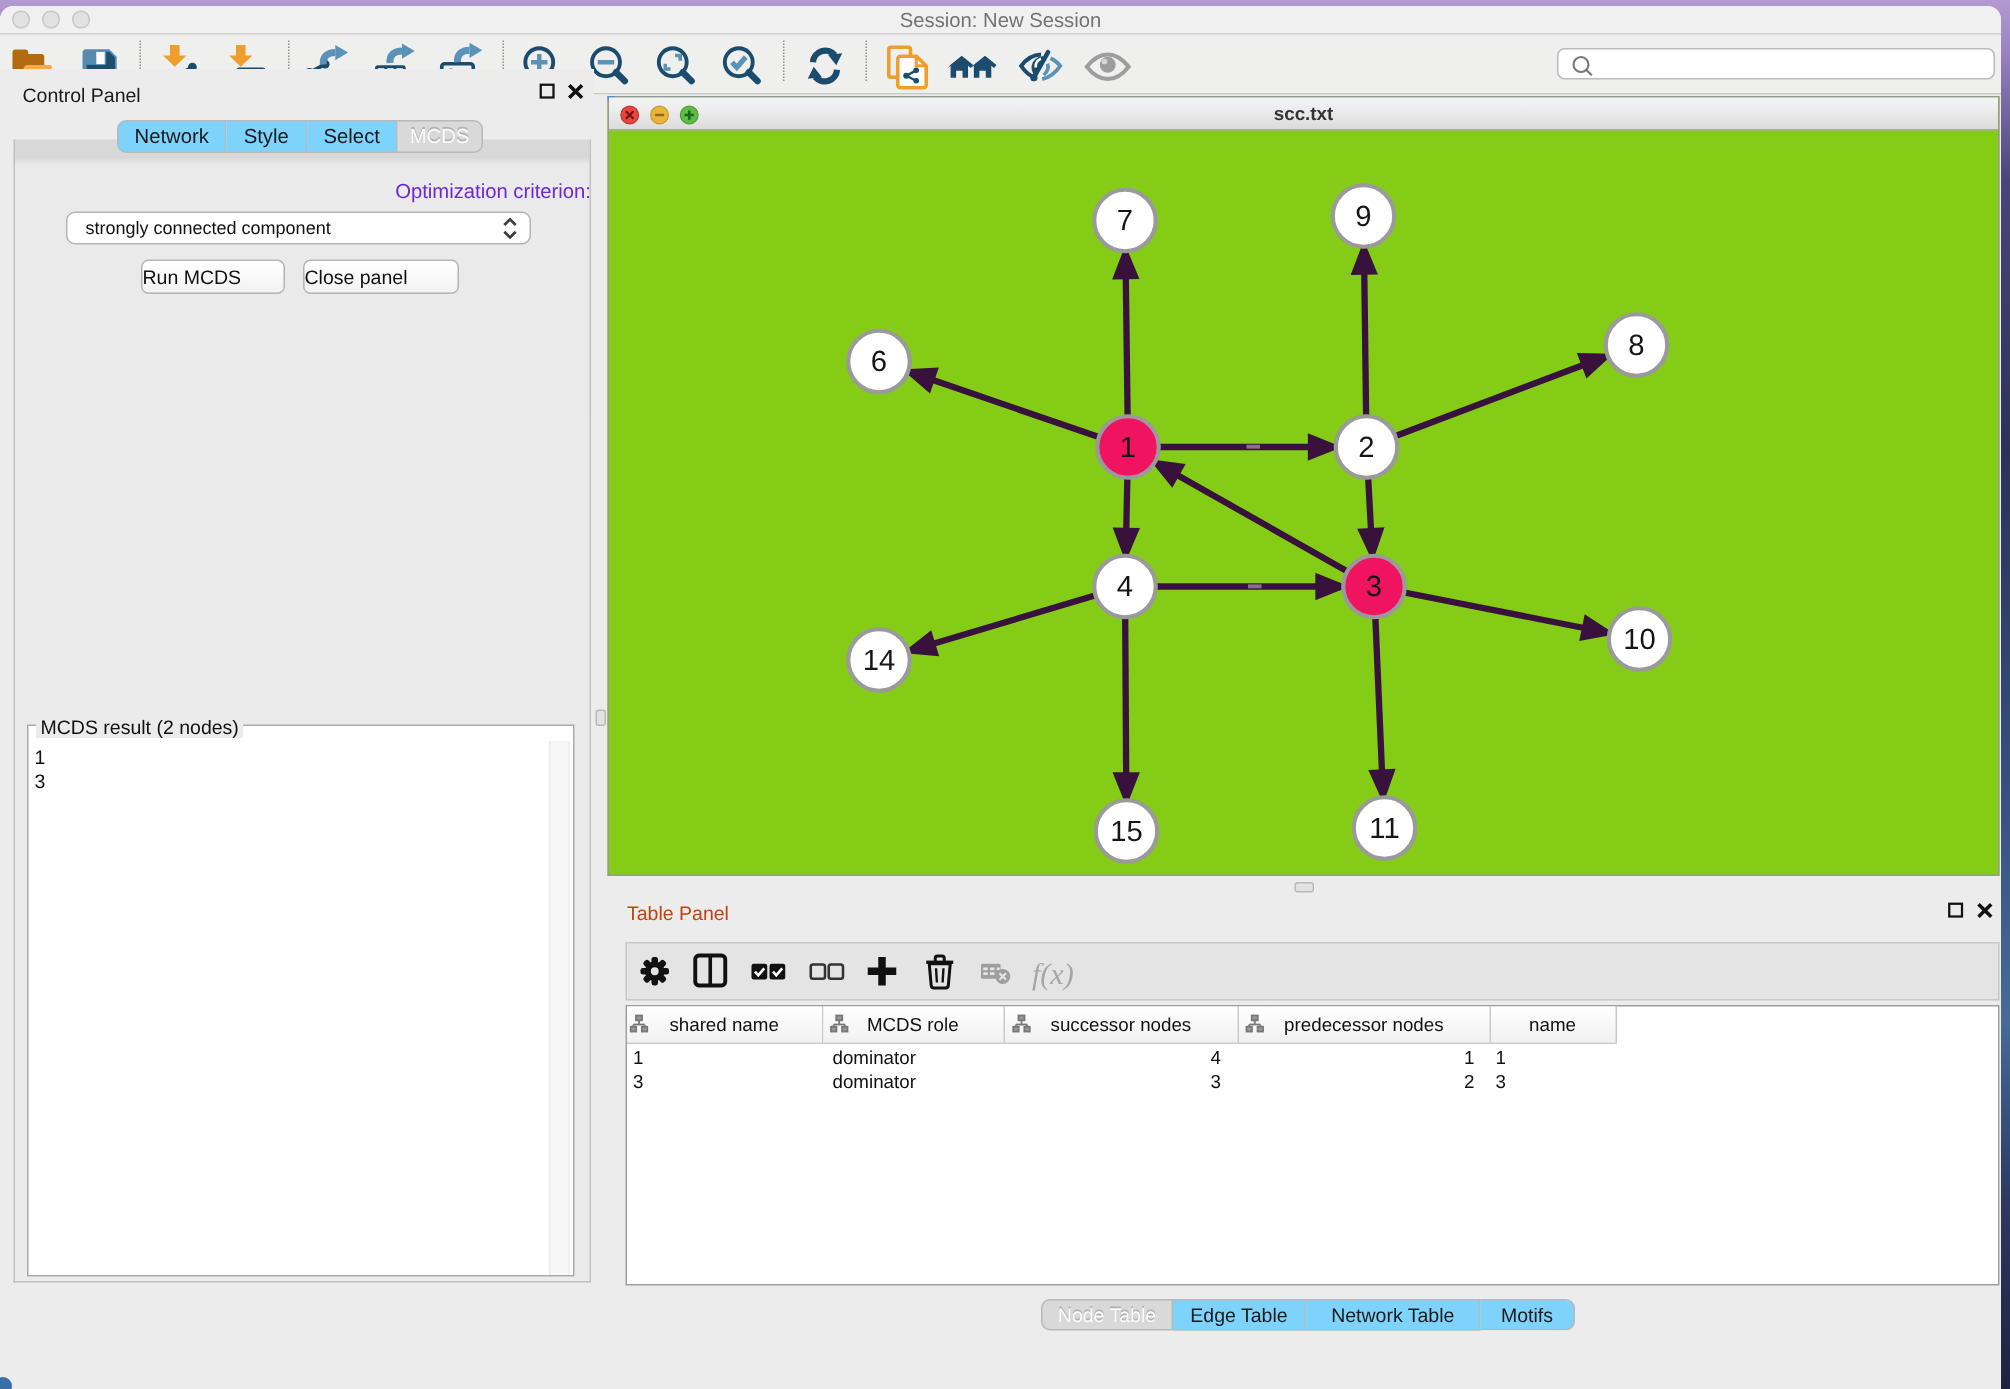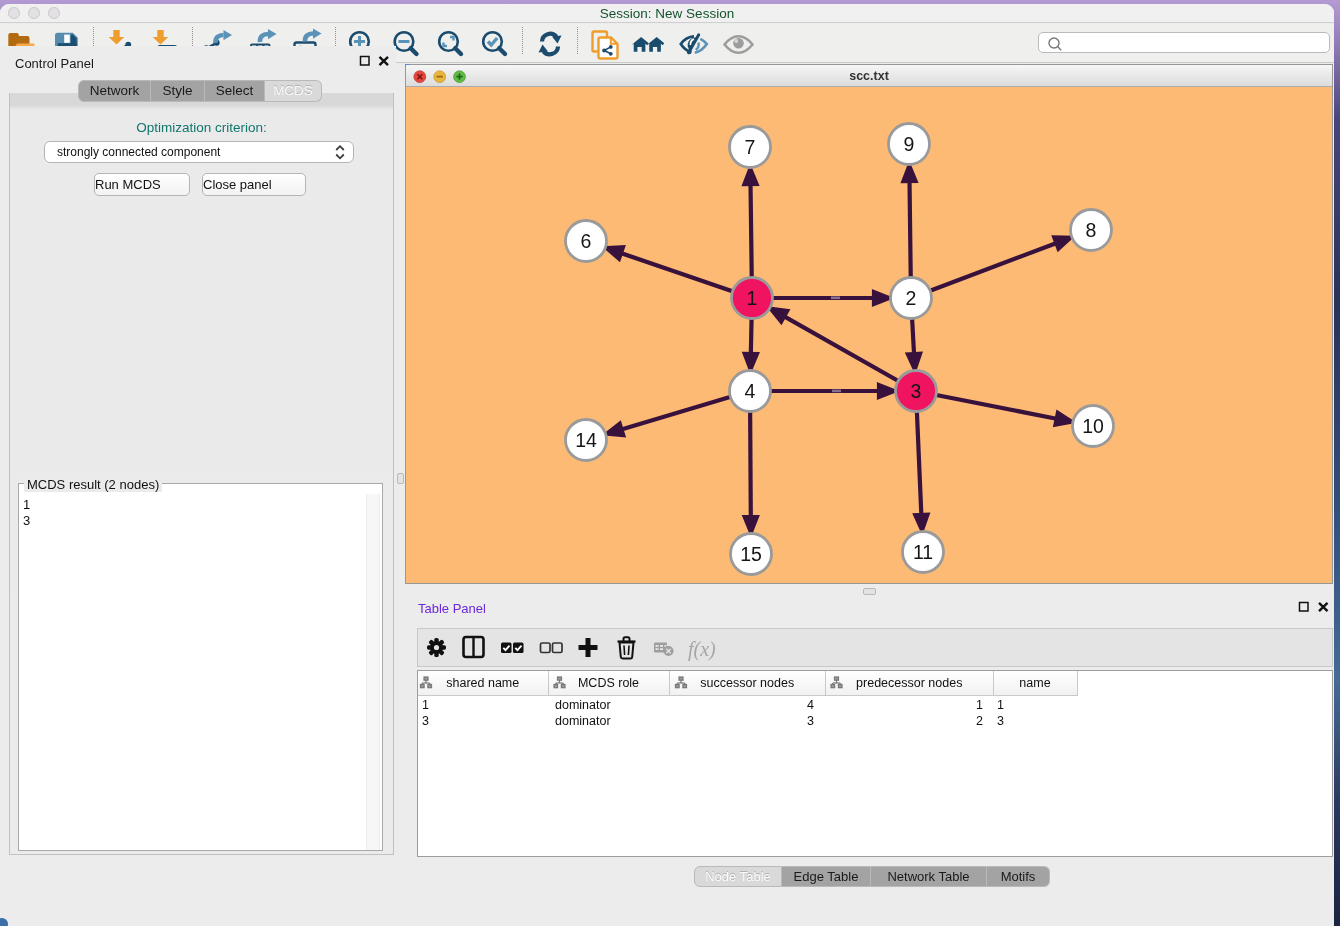--- a/index.html
+++ b/index.html
@@ -1,47 +1,47 @@
 <!DOCTYPE html>
 <html><head><meta charset="utf-8">
 <style>
 *{margin:0;padding:0;box-sizing:border-box}
 html,body{width:1340px;height:926px;overflow:hidden;font-family:"Liberation Sans",sans-serif}
 body{background:linear-gradient(180deg,#b49ad2 0px,#9d86c0 30px,#4a4579 120px,#2b3258 300px,#35507c 520px,#466b96 680px,#2c3a60 800px,#1b2340 926px);position:relative}
 .abs{position:absolute}
 #win{left:0;top:4px;width:1334px;height:922px;background:#ececec;border-radius:9px 9px 0 0;position:absolute;overflow:hidden}
 #titlebar{left:0;top:0;width:100%;height:19px;background:#f0f0f0;border-bottom:1px solid #cfcfcf;position:absolute}
-#titlebar .t{position:absolute;left:0;right:0;top:2px;text-align:center;font-size:13.5px;color:#14532d}
+#titlebar .t{position:absolute;left:0;right:0;top:2px;text-align:center;font-size:13.5px;color:#737373}
 .tl{position:absolute;top:3.2px;width:11.5px;height:11.5px;border-radius:50%;background:#e2e0e2;border:1px solid #c9c7c9}
 #toolbar{left:0;top:20px;width:100%;height:39px;background:#efefee;border-bottom:1px solid #c9c9c9;position:absolute}
 .sep{position:absolute;top:7px;height:27px;width:0;border-left:1px dotted #8f8f8f}
 #search{position:absolute;left:1038px;top:28px;width:292px;height:21px;background:#fff;border:1px solid #bbbbbb;border-radius:5px}
 #cp{left:0;top:42px;width:396px;height:828px;position:absolute;background:#ececec}
 #cp .hdr{position:absolute;left:15px;top:10px;font-size:13px;color:#1a1a1a}
 #cppanel{position:absolute;left:9px;top:47px;width:385px;height:762px;background:linear-gradient(180deg,#d8d8d8 0,#d8d8d8 12px,#eaeaea 17px,#ebebeb 100%);border:1px solid #c0c0c0;border-top:none}
 .tabs{position:absolute;display:flex}
-.tab{font-size:13.5px;color:#1a1a1a;background:#a3a3a3;border:1px solid #b9b9b9;border-left:none;text-align:center;line-height:20px;height:22px}
+.tab{font-size:13.5px;color:#1a1a1a;background:#7dd3fc;border:1px solid #b9b9b9;border-left:none;text-align:center;line-height:20px;height:22px}
 .tab.first{border-left:1px solid #b9b9b9;border-radius:6px 0 0 6px}
 .tab.last{border-radius:0 6px 6px 0}
 .tab.sel{background:#d9d9d9;color:#fbfbfb;text-shadow:0 -1px 0 #b0b0b0}
 .btn{position:absolute;background:linear-gradient(180deg,#ffffff,#f2f2f2);border:1px solid #b5b5b5;border-radius:5px;font-size:13px;color:#111;}
 #combo{position:absolute;left:44px;top:95px;width:310px;height:22px;background:#fff;border:1px solid #b5b5b5;border-radius:6px;font-size:12px;color:#111;line-height:20px;padding-left:12px}
 #fieldset{position:absolute;left:18px;top:437px;width:365px;height:368px;border:1px solid #a8a8a8;background:#fff}
 #fieldset .lbl{position:absolute;left:5px;top:-7px;background:#ebebeb;padding:0 3px;font-size:13px;color:#111}
 #fieldset .txt{position:absolute;left:4px;top:13px;font-size:13px;color:#111;line-height:16px}
 #fieldset .sb{position:absolute;right:2px;top:10px;width:14px;height:356px;background:#f7f7f7;border-left:1px solid #ececec;border-right:1px solid #ececec}
 #vsplit{position:absolute;left:396px;top:59px;width:9px;height:828px;background:#ececec}
 #vgrip{position:absolute;left:0.5px;top:410px;width:7px;height:11px;background:#e2e2e2;border:1px solid #b9b9b9;border-radius:2px}
-#netwin{position:absolute;left:405px;top:60px;width:928px;height:520px;background:#fdba74;border:1px solid #989898}
+#netwin{position:absolute;left:405px;top:60px;width:928px;height:520px;background:#84cc16;border:1px solid #989898}
 #nettitle{position:absolute;left:0;top:0;width:100%;height:22px;background:linear-gradient(180deg,#f6f6f6,#dcdcdc);border-bottom:1px solid #ababab}
 #nettitle .t{position:absolute;left:0;right:0;top:4px;text-align:center;font-size:12.5px;font-weight:bold;color:#333}
 #hsplit{position:absolute;left:405px;top:581px;width:929px;height:12px;background:#ececec}
 #hgrip{position:absolute;left:458px;top:2.5px;width:13px;height:7px;background:#e2e2e2;border:1px solid #b9b9b9;border-radius:2px}
 #tp{position:absolute;left:405px;top:593px;width:929px;height:294px;background:#ececec}
-#tp .hdr{position:absolute;left:13px;top:4px;font-size:13px;color:#6d28d9}
+#tp .hdr{position:absolute;left:13px;top:4px;font-size:13px;color:#c2410c}
 #tptoolbar{position:absolute;left:12px;top:31px;width:916px;height:39px;background:#e4e4e4;border:1px solid #c8c8c8}
 #tptable{position:absolute;left:12px;top:73px;width:916px;height:187px;background:#fff;border:1px solid #9d9d9d}
 .hcell{position:absolute;top:0;height:24px;border-right:1px solid #c9c9c9;background:linear-gradient(180deg,#ffffff,#f1f1f1);font-size:12.5px;color:#111}
 .hcell span{position:absolute;top:5px;width:100%;text-align:center}
 .trow{position:absolute;font-size:12.5px;color:#111;height:16px;line-height:16px}
 .btabs{position:absolute;top:269px;left:289px;display:flex}
 .btab{font-size:13px;height:21px;line-height:19px}
 #statusbar{position:absolute;left:0;top:887px;width:1334px;height:31px;background:#ececec;border-top:1px solid #c3c3c3}
 #listbtn{position:absolute;left:10px;top:8px;width:28px;height:21px;background:#fdfdfd;border:1px solid #a5a5a5}
 #membtn{position:absolute;right:5px;top:6px;width:75px;height:24px;background:#fdfdfd;border:1px solid #a5a5a5;font-size:13px;color:#111}
@@ -161,21 +161,21 @@
         <rect x="2.5" y="3.5" width="8.5" height="8.5" fill="none" stroke="#111" stroke-width="1.5"></rect>
         <path d="M21.5,3.8 l8.5,8.4 M30,3.8 l-8.5,8.4" stroke="#111" stroke-width="2.4"></path>
       </svg>
     <div id="cppanel"></div>
     <div class="tabs" style="left:78px;top:34px">
       <div class="tab first" style="width:73px">Network</div>
       <div class="tab" style="width:54px">Style</div>
       <div class="tab" style="width:60px">Select</div>
       <div class="tab sel last" style="width:57px">MCDS</div>
     </div>
-    <div class="abs" style="left:9px;top:74px;width:385px;text-align:center;font-size:13.5px;color:#0f766e">Optimization criterion:</div>
+    <div class="abs" style="left:9px;top:74px;width:385px;text-align:right;font-size:13.5px;color:#6d28d9">Optimization criterion:</div>
     <div id="combo">strongly connected component
       <svg width="12" height="17" style="right:7px;top:2px;position:absolute">
           <path d="M2.2,6 L6,2.2 L9.8,6" fill="none" stroke="#3c3c3c" stroke-width="1.8"></path>
           <path d="M2.2,10.5 L6,14.3 L9.8,10.5" fill="none" stroke="#3c3c3c" stroke-width="1.8"></path>
         </svg>
     </div>
     <div class="btn" style="left:94px;top:127px;width:96px;height:23px;line-height:21px">Run MCDS</div>
     <div class="btn" style="left:202px;top:127px;width:104px;height:23px;line-height:21px">Close panel</div>
     <div id="fieldset">
       <div class="lbl">MCDS result (2 nodes)</div>

